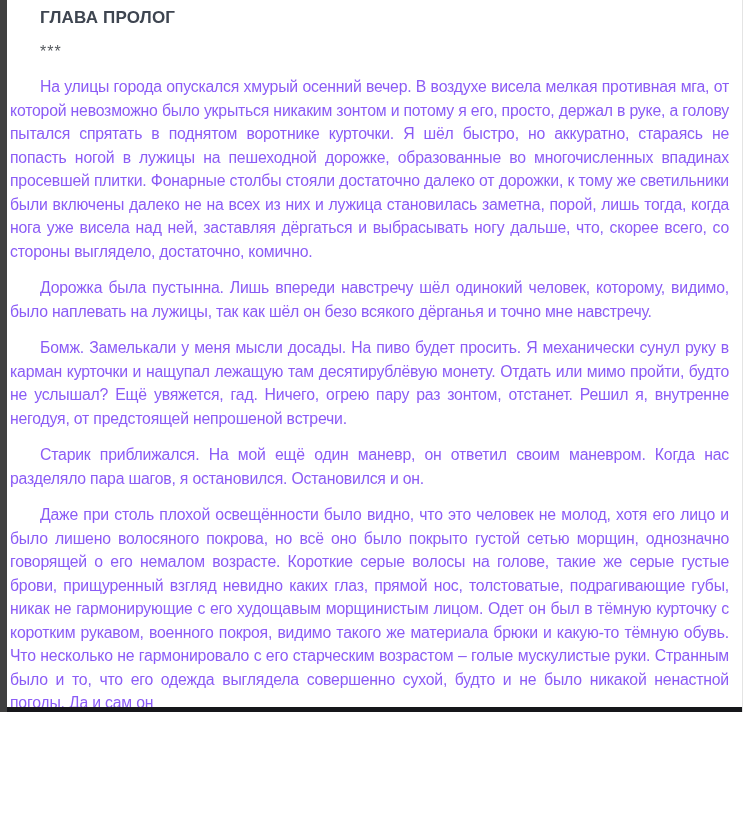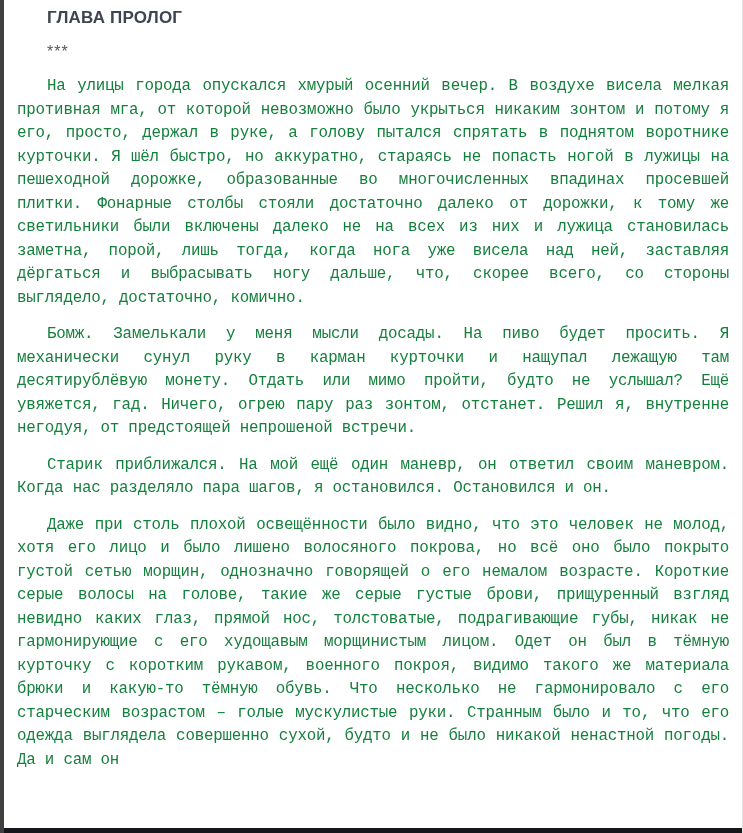--- a/index.html
+++ b/index.html
@@ -4,25 +4,25 @@
 <style>
   html, body {
     margin: 0;
     padding: 0;
     background: #ffffff;
   }
   .reader-page {
     position: relative;
     box-sizing: border-box;
     width: 743px;
-    height: 833px;
+    height: 712px;
     background: #ffffff;
-    border-left: 4px solid #404040;
+    border-left: 7px solid #404040;
     border-right: 1px solid #e4e4e4;
-    padding: 8px 13px 0 13px;
+    padding: 8px 13px 0 3px;
     overflow: hidden;
     font-family: "Liberation Sans", sans-serif;
   }
   .chapter-heading, .title-heading {
     margin: 0 0 15px 0;
     font-size: 17px;
     font-weight: 700;
     color: #3e4550;
     text-indent: 30px;
     letter-spacing: 0.2px;
@@ -32,43 +32,43 @@
     font-size: 16px;
     font-weight: 400;
     color: #55595e;
     text-indent: 30px;
     letter-spacing: 1px;
   }
   .body-text p {
     margin: 0 0 13px 0;
     font-size: 15.8px;
     line-height: 23.5px;
-    color: #15803d;
+    color: #8b5cf6;
     text-align: justify;
     text-indent: 30px;
     letter-spacing: -0.2px;
-    font-family: Liberation Mono, monospace;
   }
   .bottom-bar {
     position: absolute;
     left: 0;
     right: 0;
     bottom: 0;
     height: 5px;
     background: #16171a;
   }
 </style>
 </head>
 <body>
 
 <div class="reader-page">
   <h1 class="chapter-heading">ГЛАВА ПРОЛОГ</h1>
   <div class="separator">***</div>
 
   <div class="body-text">
     <p>На улицы города опускался хмурый осенний вечер. В воздухе висела мелкая противная мга, от которой невозможно было укрыться никаким зонтом и потому я его, просто, держал в руке, а голову пытался спрятать в поднятом воротнике курточки. Я шёл быстро, но аккуратно, стараясь не попасть ногой в лужицы на пешеходной дорожке, образованные во многочисленных впадинах просевшей плитки. Фонарные столбы стояли достаточно далеко от дорожки, к тому же светильники были включены далеко не на всех из них и лужица становилась заметна, порой, лишь тогда, когда нога уже висела над ней, заставляя дёргаться и выбрасывать ногу дальше, что, скорее всего, со стороны выглядело, достаточно, комично.</p>
+    <p>Дорожка была пустынна. Лишь впереди навстречу шёл одинокий человек, которому, видимо, было наплевать на лужицы, так как шёл он безо всякого дёрганья и точно мне навстречу.</p>
     <p>Бомж. Замелькали у меня мысли досады. На пиво будет просить. Я механически сунул руку в карман курточки и нащупал лежащую там десятирублёвую монету. Отдать или мимо пройти, будто не услышал? Ещё увяжется, гад. Ничего, огрею пару раз зонтом, отстанет. Решил я, внутренне негодуя, от предстоящей непрошеной встречи.</p>
     <p>Старик приближался. На мой ещё один маневр, он ответил своим маневром. Когда нас разделяло пара шагов, я остановился. Остановился и он.</p>
     <p>Даже при столь плохой освещённости было видно, что это человек не молод, хотя его лицо и было лишено волосяного покрова, но всё оно было покрыто густой сетью морщин, однозначно говорящей о его немалом возрасте. Короткие серые волосы на голове, такие же серые густые брови, прищуренный взгляд невидно каких глаз, прямой нос, толстоватые, подрагивающие губы, никак не гармонирующие с его худощавым морщинистым лицом. Одет он был в тёмную курточку с коротким рукавом, военного покроя, видимо такого же материала брюки и какую-то тёмную обувь. Что несколько не гармонировало с его старческим возрастом – голые мускулистые руки. Странным было и то, что его одежда выглядела совершенно сухой, будто и не было никакой ненастной погоды. Да и сам он</p>
   </div>
 
   <div class="bottom-bar"></div>
 </div>
 
 </body></html>

